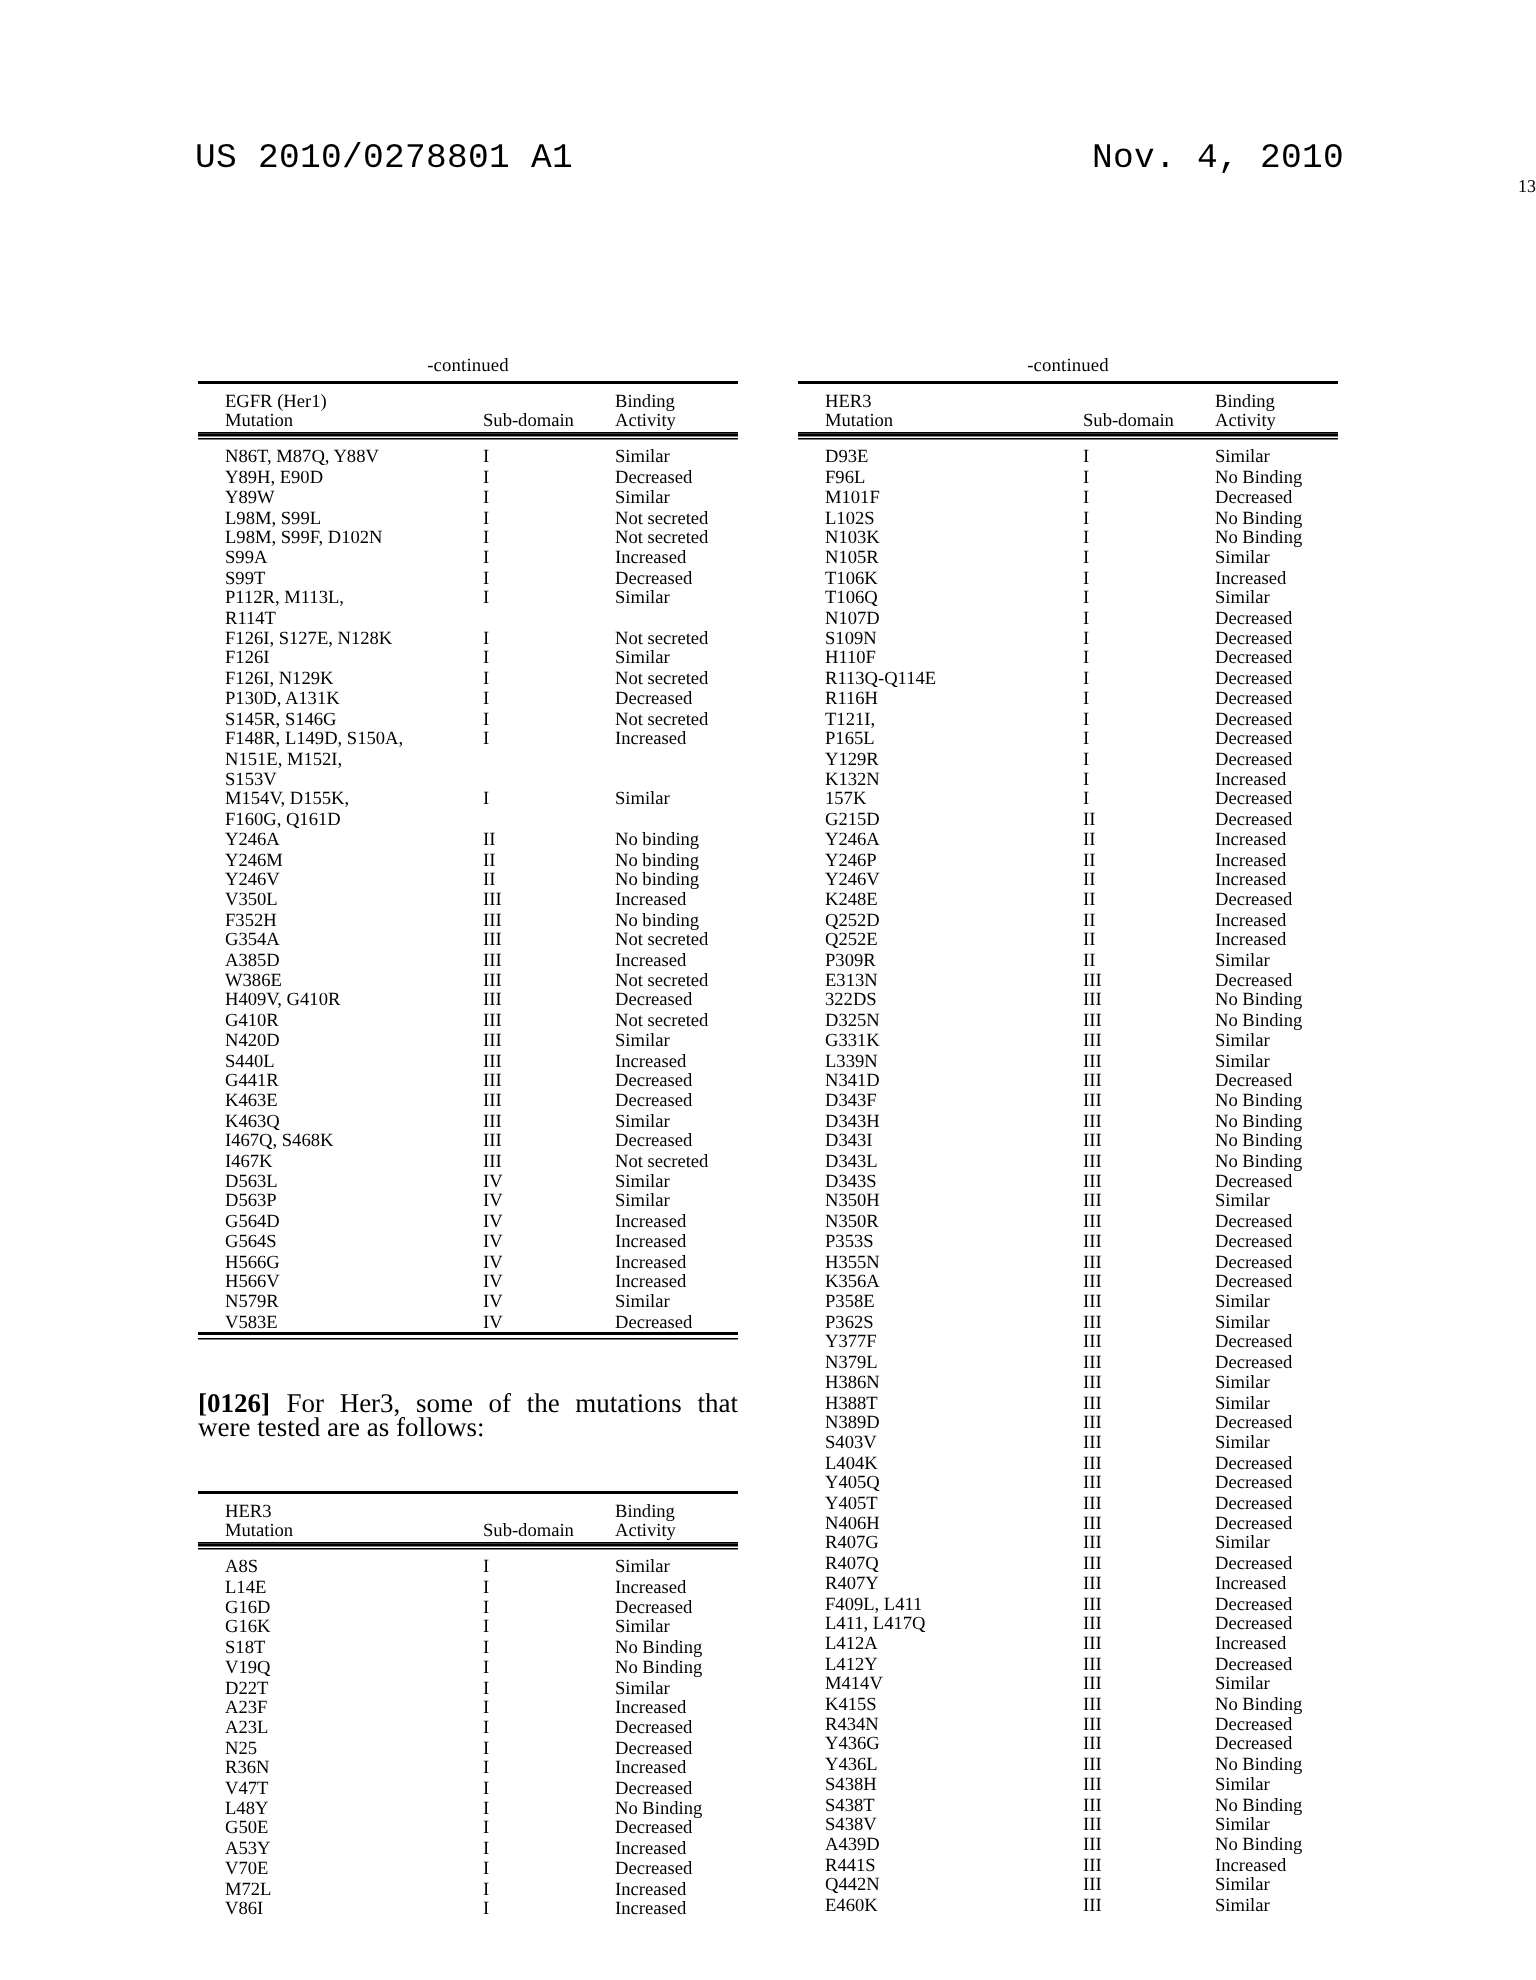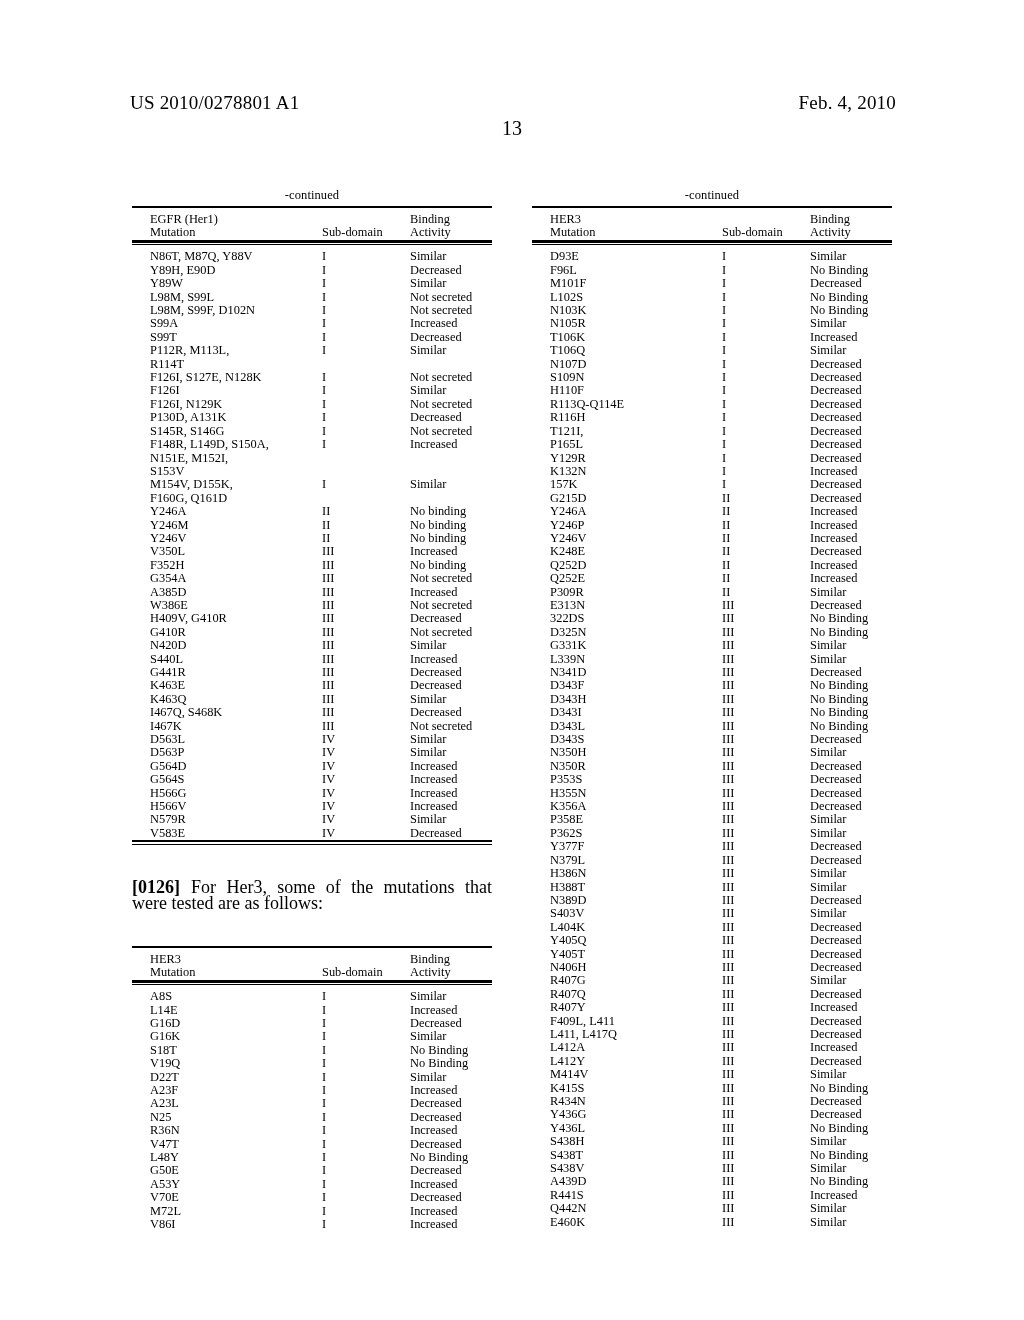--- a/index.html
+++ b/index.html
@@ -18,30 +18,31 @@
 
   
   .page-header {
     position: absolute;
     top: 92px;
     left: 130px;
     width: 766px;
     display: flex;
     justify-content: space-between;
     align-items: baseline;
-    font-size: 19px;
+    font-size: 23px;
     letter-spacing: 0.2px;
+    font-family: Liberation Mono, monospace;
   }
   .page-number {
     position: absolute;
     top: 117px;
     left: 0;
     width: 1024px;
-    text-align: center;
-    font-size: 20px;
+    text-align: right;
+    font-size: 12px;
   }
 
   
   .columns {
     position: absolute;
     top: 188px;
     left: 0;
     width: 1024px;
   }
   .col {
@@ -53,20 +54,21 @@
   .col-right { left: 532px; }
 
   
   .tbl-block { width: 360px; }
 
   .continued-label {
     text-align: center;
     font-size: 12.5px;
     padding-bottom: 3px;
     letter-spacing: 0.1px;
+    margin-top: 48px;
   }
 
   .rule-thick {
     border-top: 2.4px solid #000;
     height: 0;
     font-size: 0;
     line-height: 0;
   }
   .rule-thin {
     border-top: 1px solid #000;
@@ -116,21 +118,21 @@
   .para .pnum { font-weight: bold; }
   .para .pgap { display: inline-block; width: 11px; }
 
   .spacer-lg { height: 34px; }
 </style>
 </head>
 <body>
 
 <div class="page-header">
   <span>US 2010/0278801 A1</span>
-  <span>Feb. 4, 2010</span>
+  <span>Nov. 4, 2010</span>
 </div>
 <div class="page-number">13</div>
 
 <div class="columns">
 
   <div class="col col-left">
 
     <div class="tbl-block">
       <div class="continued-label">-continued</div>
       <div class="rule-thick"></div>

